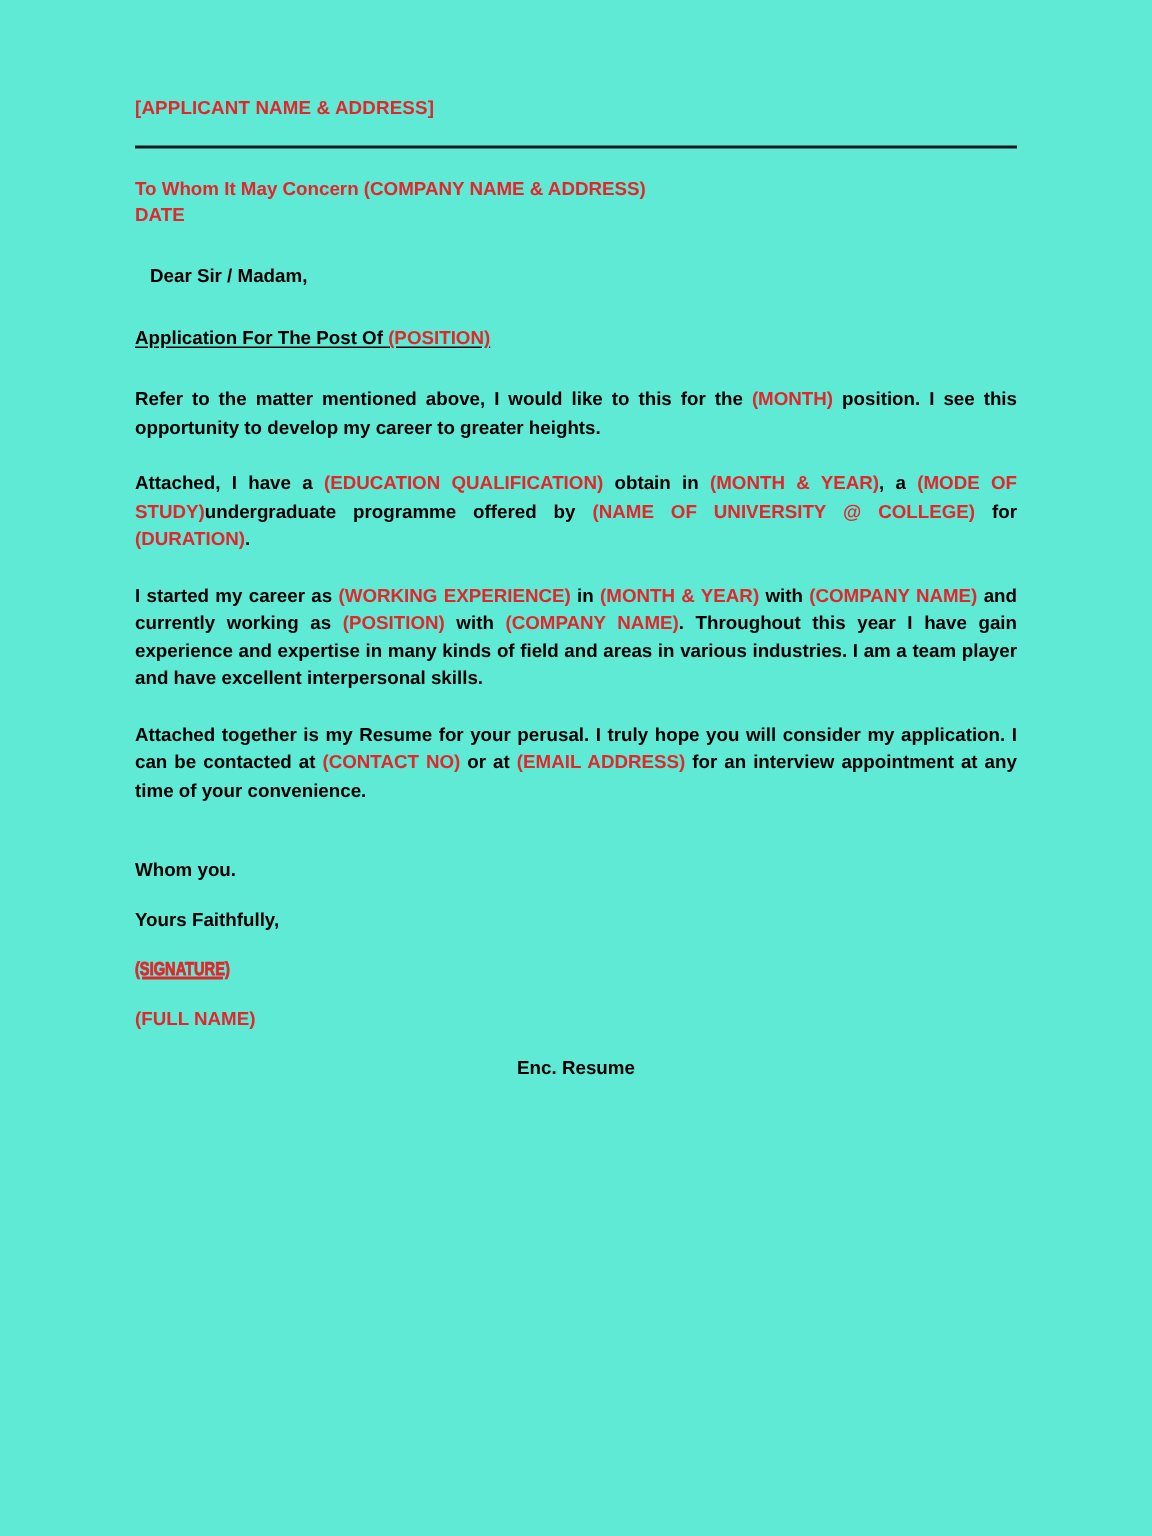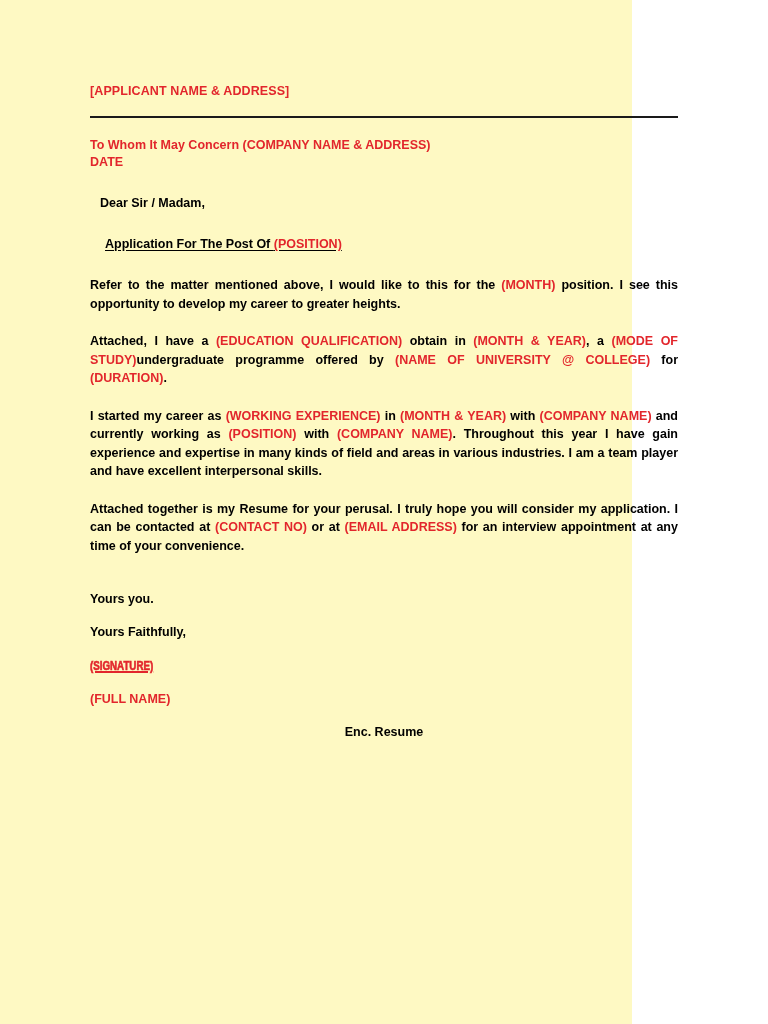--- a/index.html
+++ b/index.html
@@ -10,25 +10,25 @@
   }
   body {
     width: 768px;
     height: 1024px;
     font-family: "Liberation Sans", sans-serif;
     color: #000000;
     overflow: hidden;
   }
   .page {
     position: relative;
-    width: 632px;
+    width: 768px;
     height: 1024px;
-    background: #fef9c3;
+    background: #5eead4;
     box-sizing: border-box;
-    padding: 83px 90px 0 90px;
+    padding: 64px 90px 0 90px;
   }
   .doc-body {
     width: 588px;
   }
   .red {
     color: #e2262c;
   }
   .line-applicant {
     font-size: 12.5px;
     font-weight: bold;
@@ -55,21 +55,21 @@
     font-weight: bold;
     line-height: 16px;
     margin: 0 0 25px 10px;
   }
   .subject {
     font-size: 12.5px;
     font-weight: bold;
     text-decoration: underline;
     text-underline-offset: 2px;
     line-height: 16px;
-    margin: 0 0 24px 15px;
+    margin: 0 0 24px 0;
   }
   p.para {
     font-size: 12.5px;
     font-weight: bold;
     line-height: 18.5px;
     text-align: justify;
     text-justify: inter-word;
     margin: 0 0 19px 0;
   }
   .closing-gap {
@@ -146,21 +146,21 @@
     <p class="para">
       <span>I started my career as </span><span class="red">(WORKING EXPERIENCE)</span><span> in </span><span class="red">(MONTH &amp; YEAR)</span><span> with </span><span class="red">(COMPANY NAME)</span><span> and currently working as </span><span class="red">(POSITION)</span><span> with </span><span class="red">(COMPANY NAME)</span><span>. Throughout this year I have gain experience and expertise in many kinds of field and areas in various industries. I am a team player and have excellent interpersonal skills.</span>
     </p>
 
     <p class="para">
       <span>Attached together is my Resume for your perusal. I truly hope you will consider my application. I can be contacted at </span><span class="red">(CONTACT NO)</span><span> or at </span><span class="red">(EMAIL ADDRESS)</span><span> for an interview appointment at any time of your convenience.</span>
     </p>
 
     <div class="closing-gap"></div>
 
-    <div class="closing">Yours you.</div>
+    <div class="closing">Whom you.</div>
 
     <div class="closing">Yours Faithfully,</div>
 
     <div class="signature-row">
       <span class="signature">(SIGNATURE)</span>
     </div>
 
     <div class="fullname">(FULL NAME)</div>
 
     <div class="enc">Enc. Resume</div>

